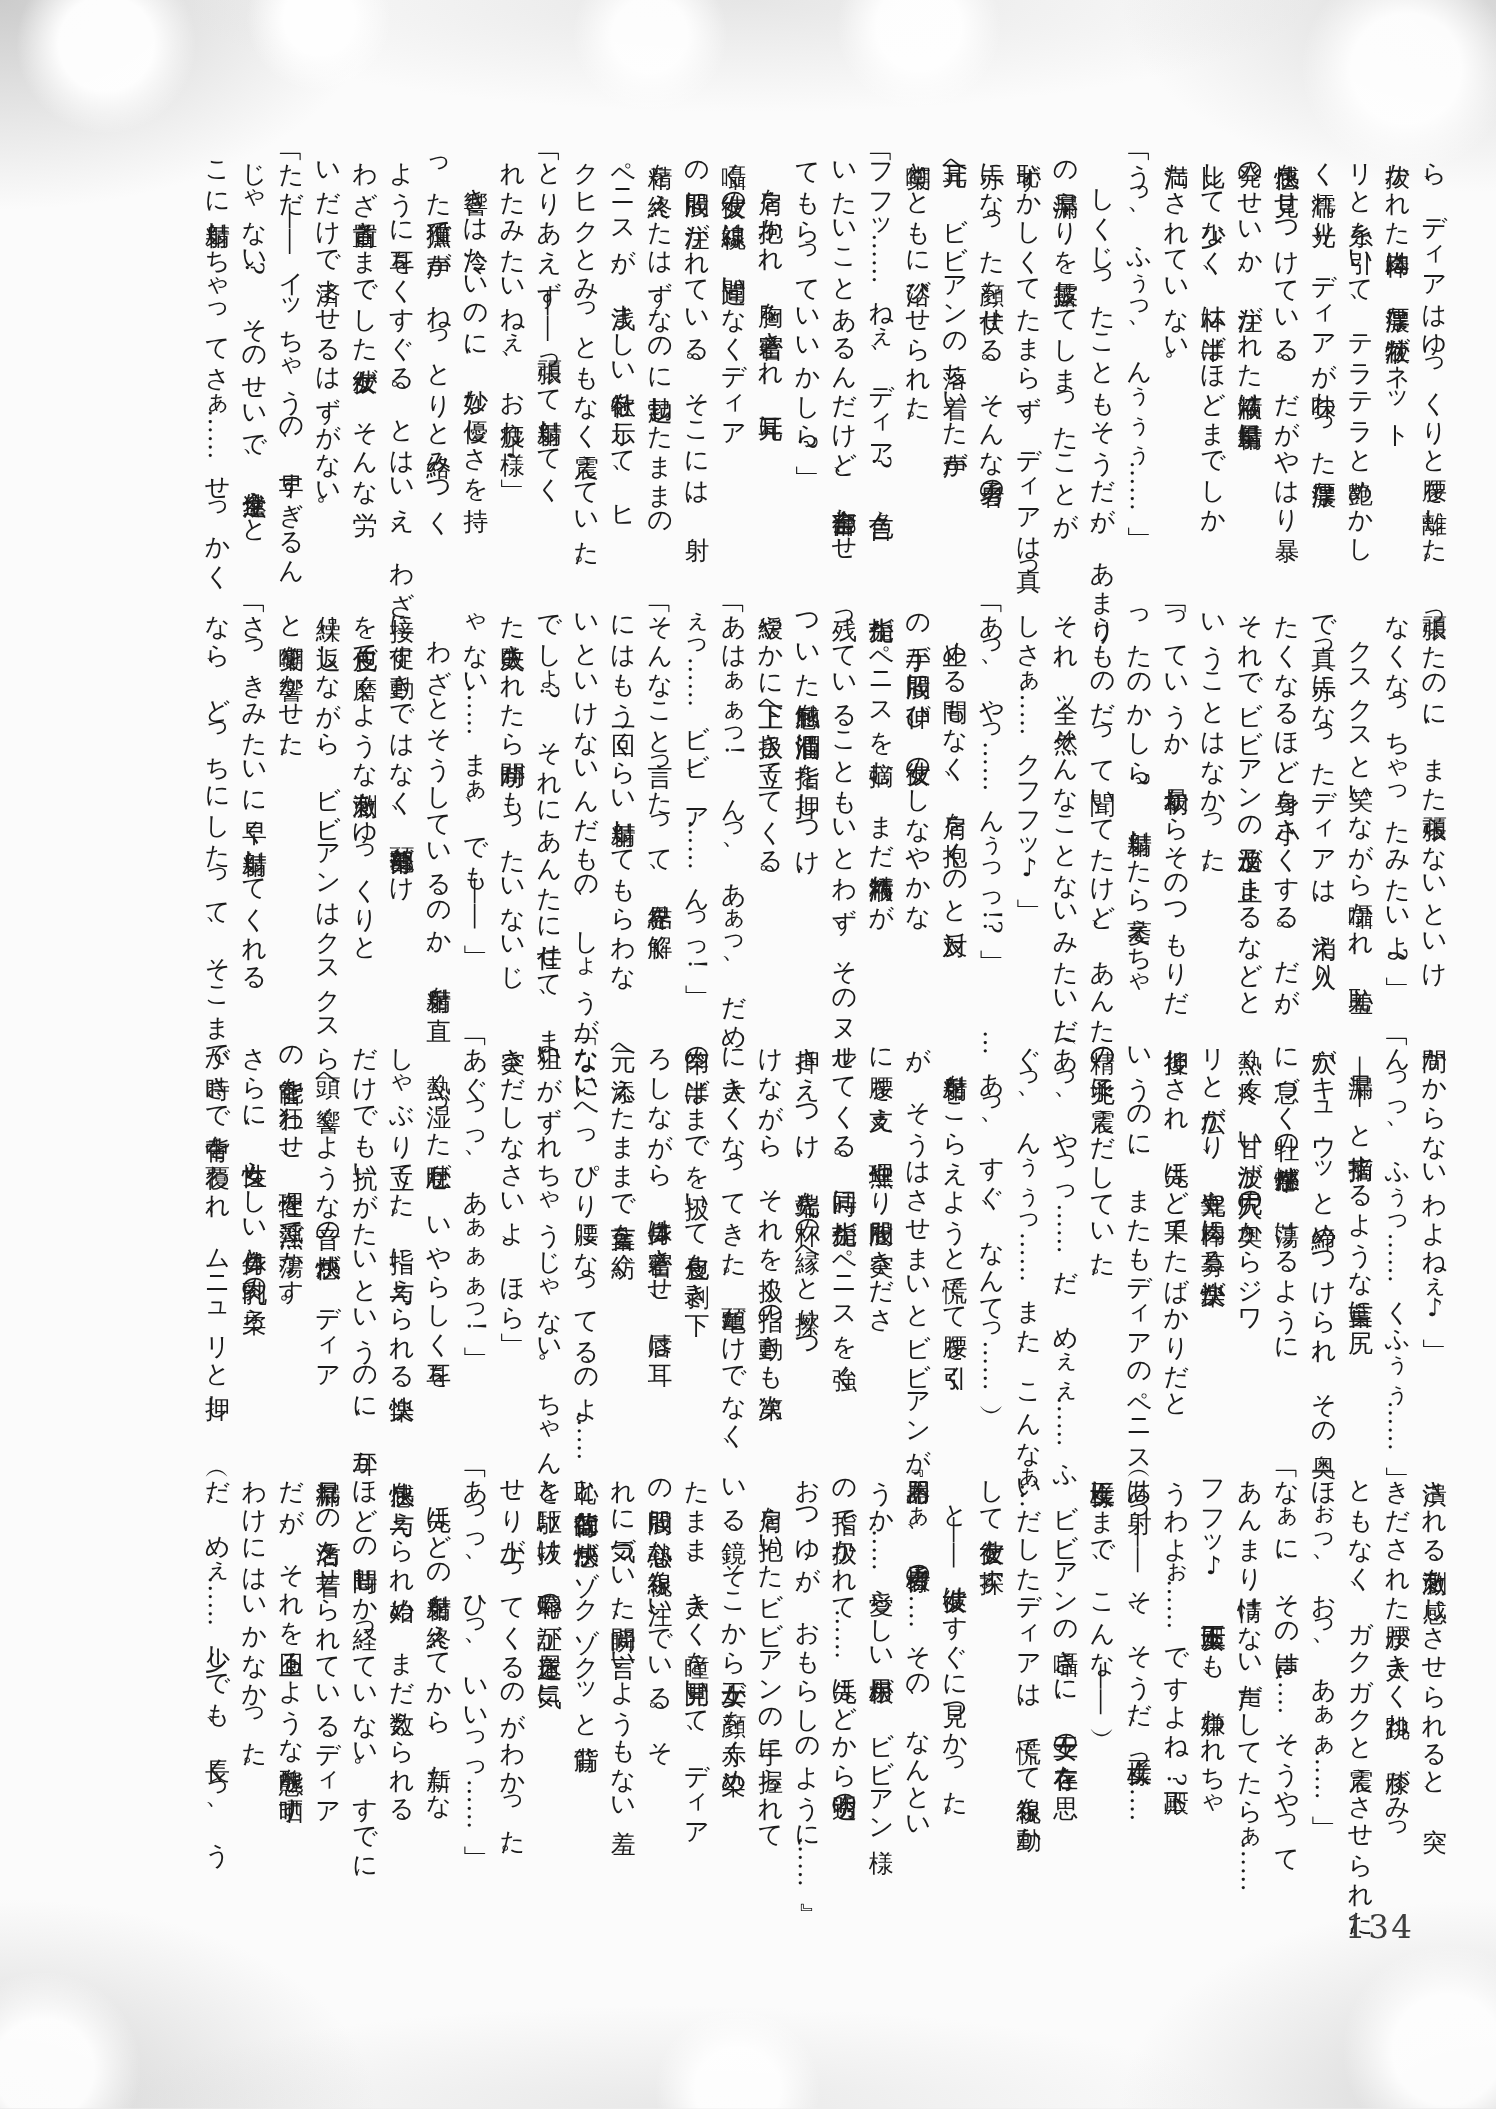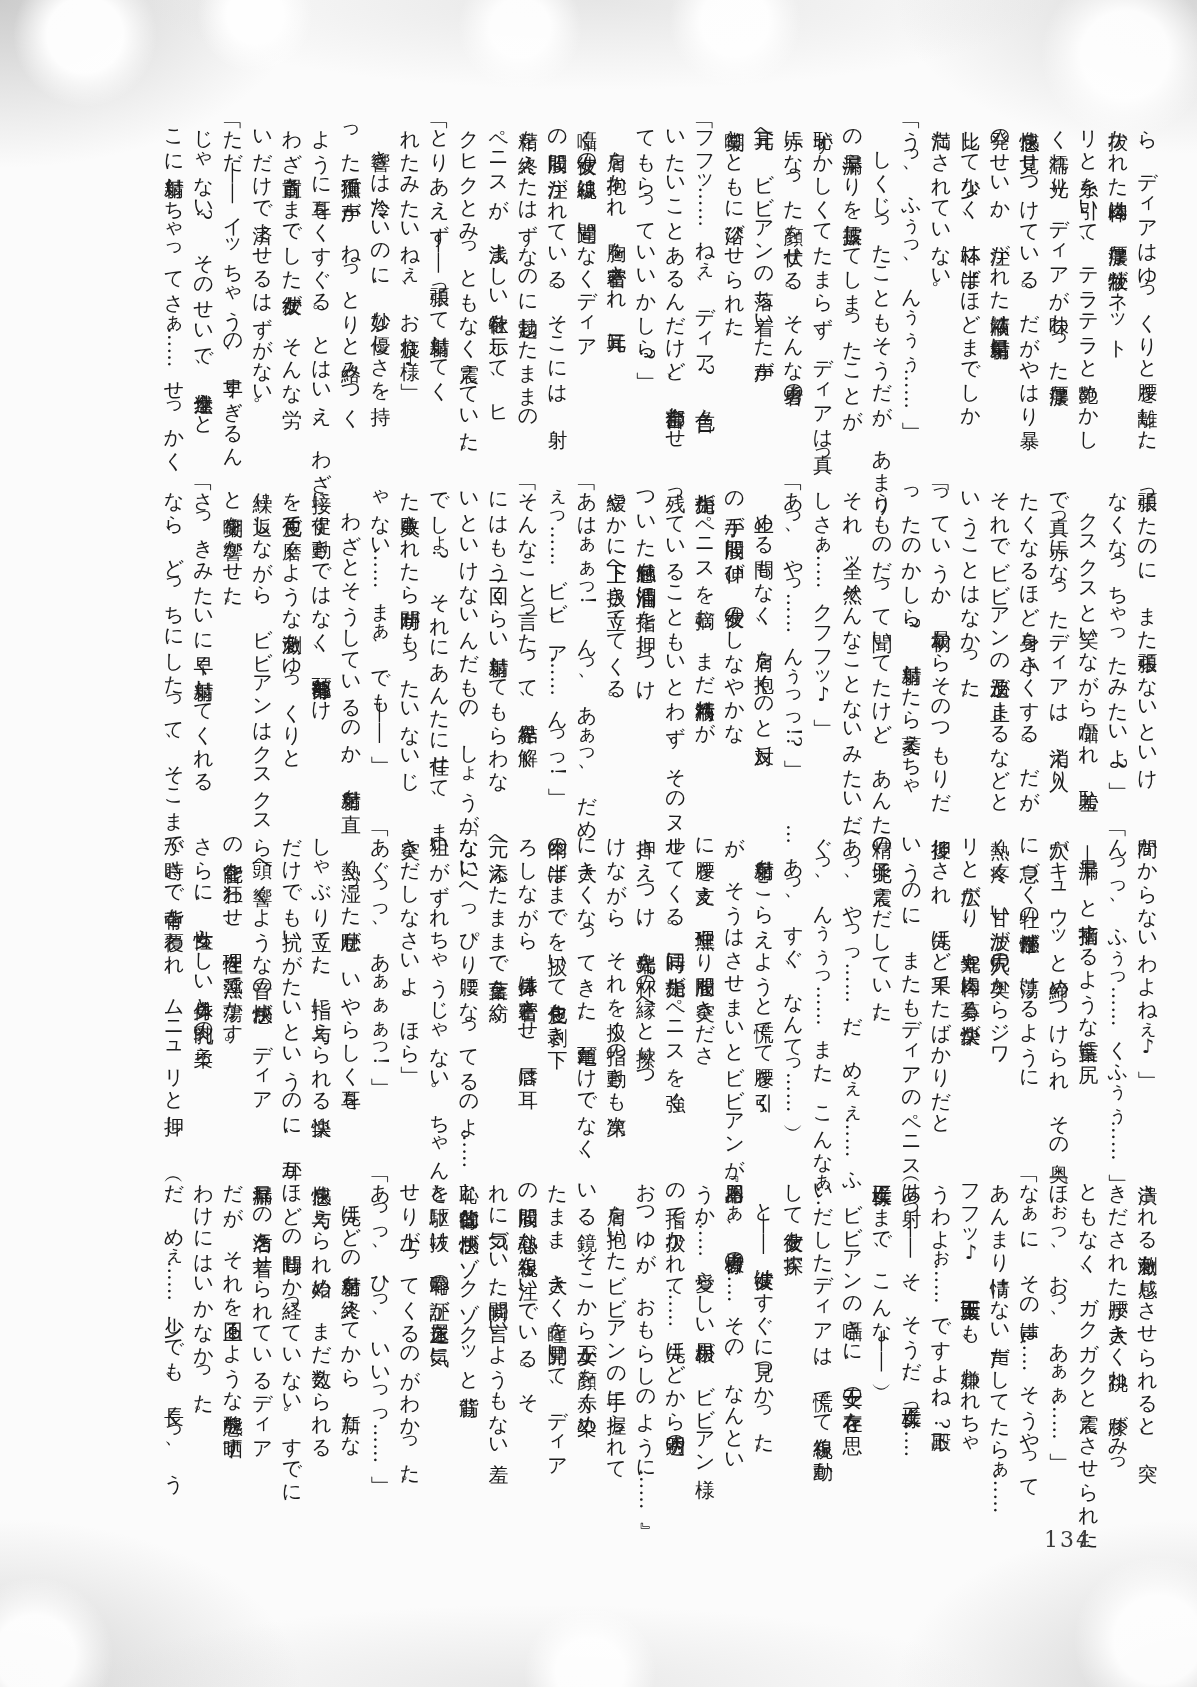--- a/index.html
+++ b/index.html
@@ -40,22 +40,22 @@
     color:#1c1c1c;
     white-space:nowrap;
   }
   .band p { margin:0; padding:0; }
   .band-1 { top:116px; }
   .band-2 { top:478px; }
   .band-3 { top:824px; }
   .band-4 { top:1170px; }
   .page-number {
     position:absolute;
-    left:1044px; top:1527px;
-    font-size:22px;
+    left:1076px; top:1527px;
+    font-size:26px;
     letter-spacing:2px;
     color:#3d3d3d;
     font-family:"DejaVu Serif","Liberation Serif",serif;
   }
 </style>
 </head>
 <body>
 
 <div class="page">
   <div class="band band-1">

